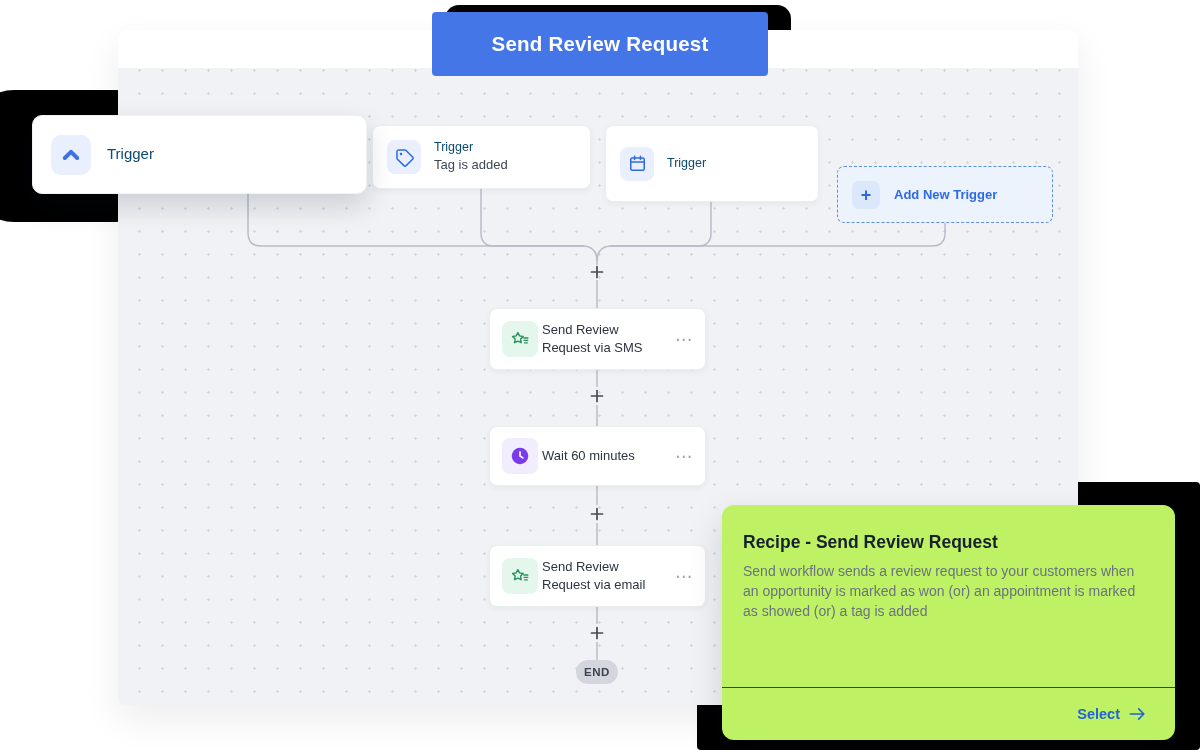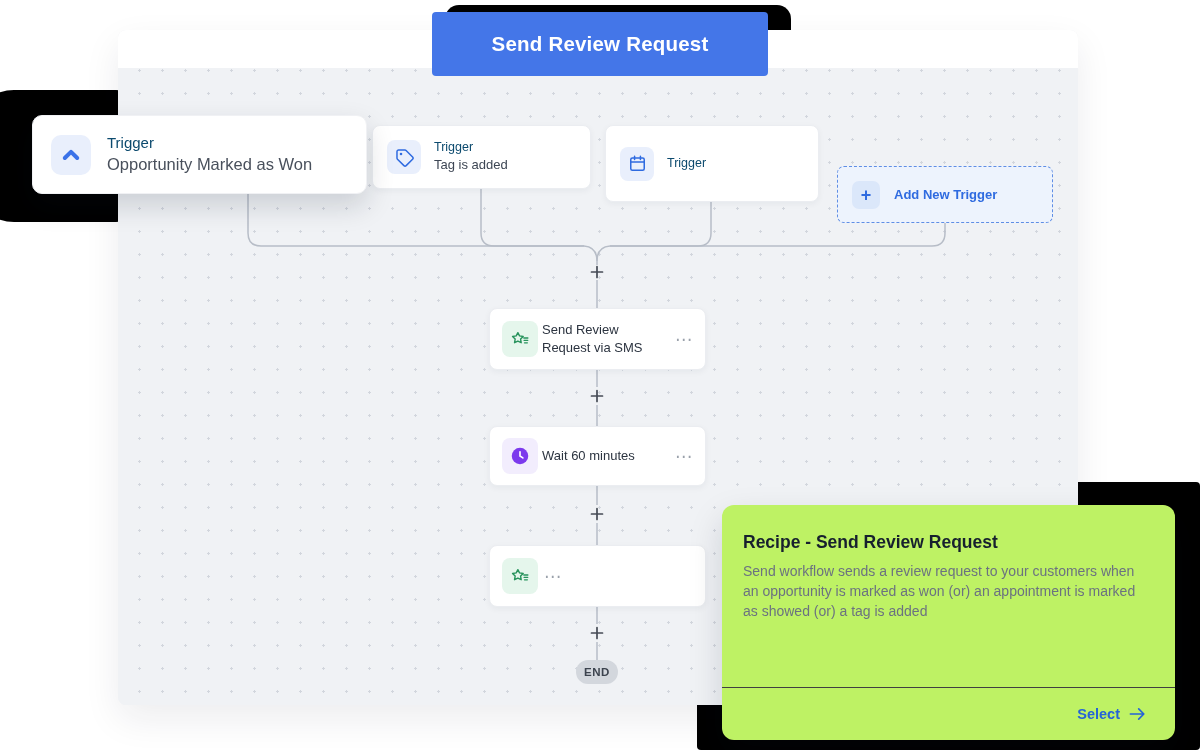--- a/index.html
+++ b/index.html
@@ -209,38 +209,38 @@
       <span class="more">⋯</span>
     </div>
 
     <div class="card a-card" style="left:371px;top:477px;width:217px;height:62px">
       <span class="icon-box icon-green">
         <svg width="21" height="21" viewBox="0 0 24 24" fill="none" stroke="#27935c" stroke-width="1.6" stroke-linecap="round" stroke-linejoin="round">
           <path d="M9 4.2l1.9 3.7 4.2.6-3 3 .7 4.2L9 13.8l-3.8 1.9.7-4.2-3-3 4.2-.6z"></path>
           <path d="M15.8 10.2h4.6 M16.2 13h4 M16.6 15.8h3.2"></path>
         </svg>
       </span>
+      <div class="a-title" style="max-width:138px;">Send Review Request via email</div>
       <span class="more">⋯</span>
     </div>
 
     <div class="end-pill">END</div>
   </div>
 </div>
 
 <button class="banner">Send Review Request</button>
 
 <div class="card trigger-1">
   <span class="icon-box icon-blue">
     <svg width="24" height="24" viewBox="0 0 24 24" fill="none" stroke="#3b72e8" stroke-width="4" stroke-linejoin="round" stroke-linecap="round">
       <path d="M5.8 15 L12 8.8 L18.2 15"></path>
     </svg>
   </span>
   <div class="t-text">
     <div class="t-label">Trigger</div>
-    <div class="t-title">Opportunity Marked as Won</div>
   </div>
 </div>
 
 <div class="recipe">
   <div class="recipe-body">
     <h2 class="recipe-title">Recipe - Send Review Request</h2>
     <p class="recipe-desc">Send workflow sends a review request to your customers when an opportunity is marked as won (or) an appointment is marked as showed (or) a tag is added</p>
   </div>
   <div class="recipe-footer">
     <a class="select-link">

